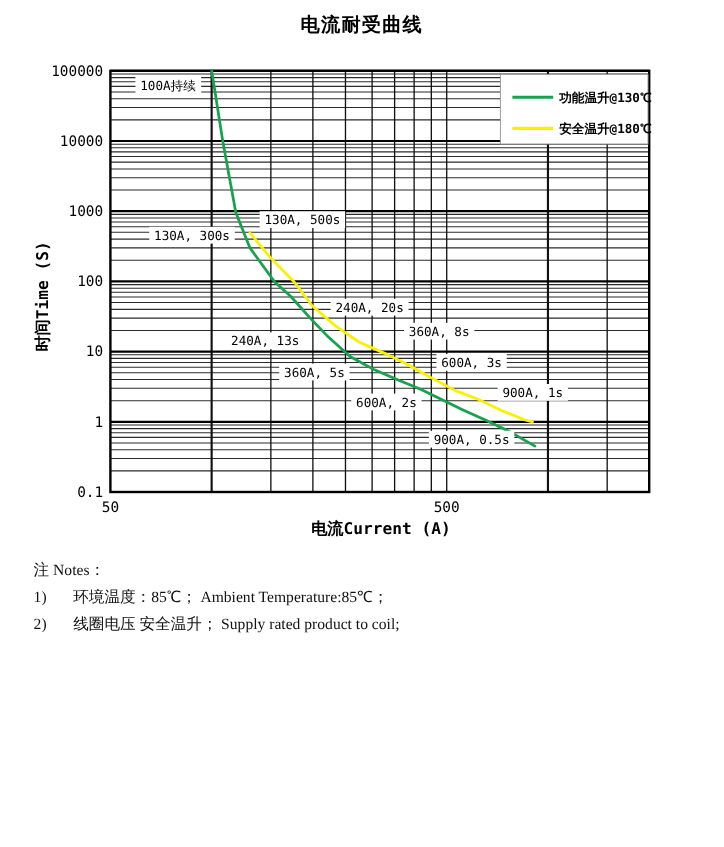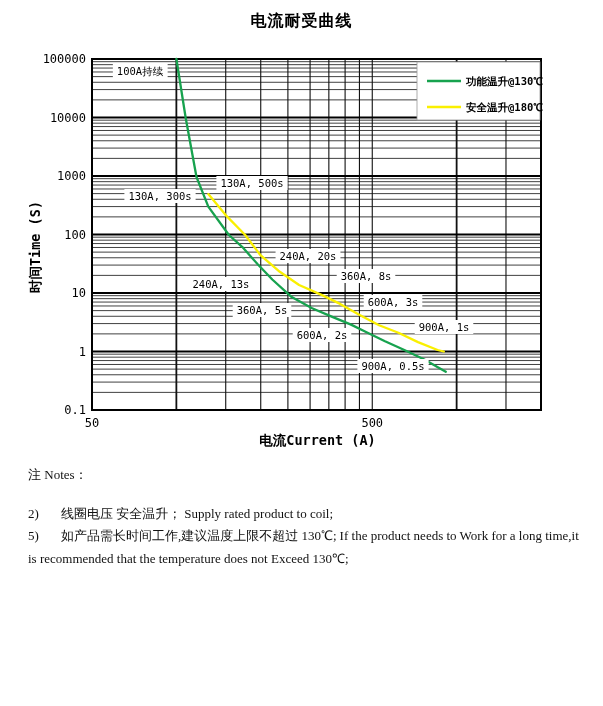--- a/index.html
+++ b/index.html
@@ -30,21 +30,21 @@
     font-family:"DejaVu Sans Mono", monospace;
     fill:#000;
   }
   .notes{
     margin:10px 0 0 28px;
     width:562px;
     font-size:13px;
     line-height:22.5px;
     color:#111;
   }
-  .notes .heading{margin-bottom:16px;}
+  .notes .heading{margin-bottom:0px;}
   .note .num{
     display:inline-block;
     width:33px;
   }
   .note .zh{margin-right:3px;}
 </style>
 </head>
 <body>
 
 <h1 class="page-title">电流耐受曲线</h1>
@@ -184,18 +184,18 @@
       <g>
         <rect x="357.390625" y="323" width="71.21875" height="14" fill="#fff"></rect>
         <text x="393" y="331" text-anchor="middle" dominant-baseline="middle" font-size="10.5">900A, 0.5s</text>
       </g>
     </svg>
 </div>
 
 <div class="notes">
   <div class="heading">注 Notes：</div>
   <div class="note">
+    <span class="num">1)</span><span class="zh">环境温度：85℃；</span><span class="en">Ambient Temperature:85℃；</span>
+  </div>
+  <div class="note">
     <span class="num">2)</span><span class="zh">线圈电压 安全温升；</span><span class="en">Supply rated product to coil;</span>
   </div>
-  <div class="note">
-    <span class="num">5)</span><span class="zh">如产品需长时间工作,建议温度上限不超过 130℃;</span><span class="en">If the product needs to Work for a long time,it is recommended that the temperature does not Exceed 130℃;</span>
-  </div>
 </div>
 
 </body></html>

